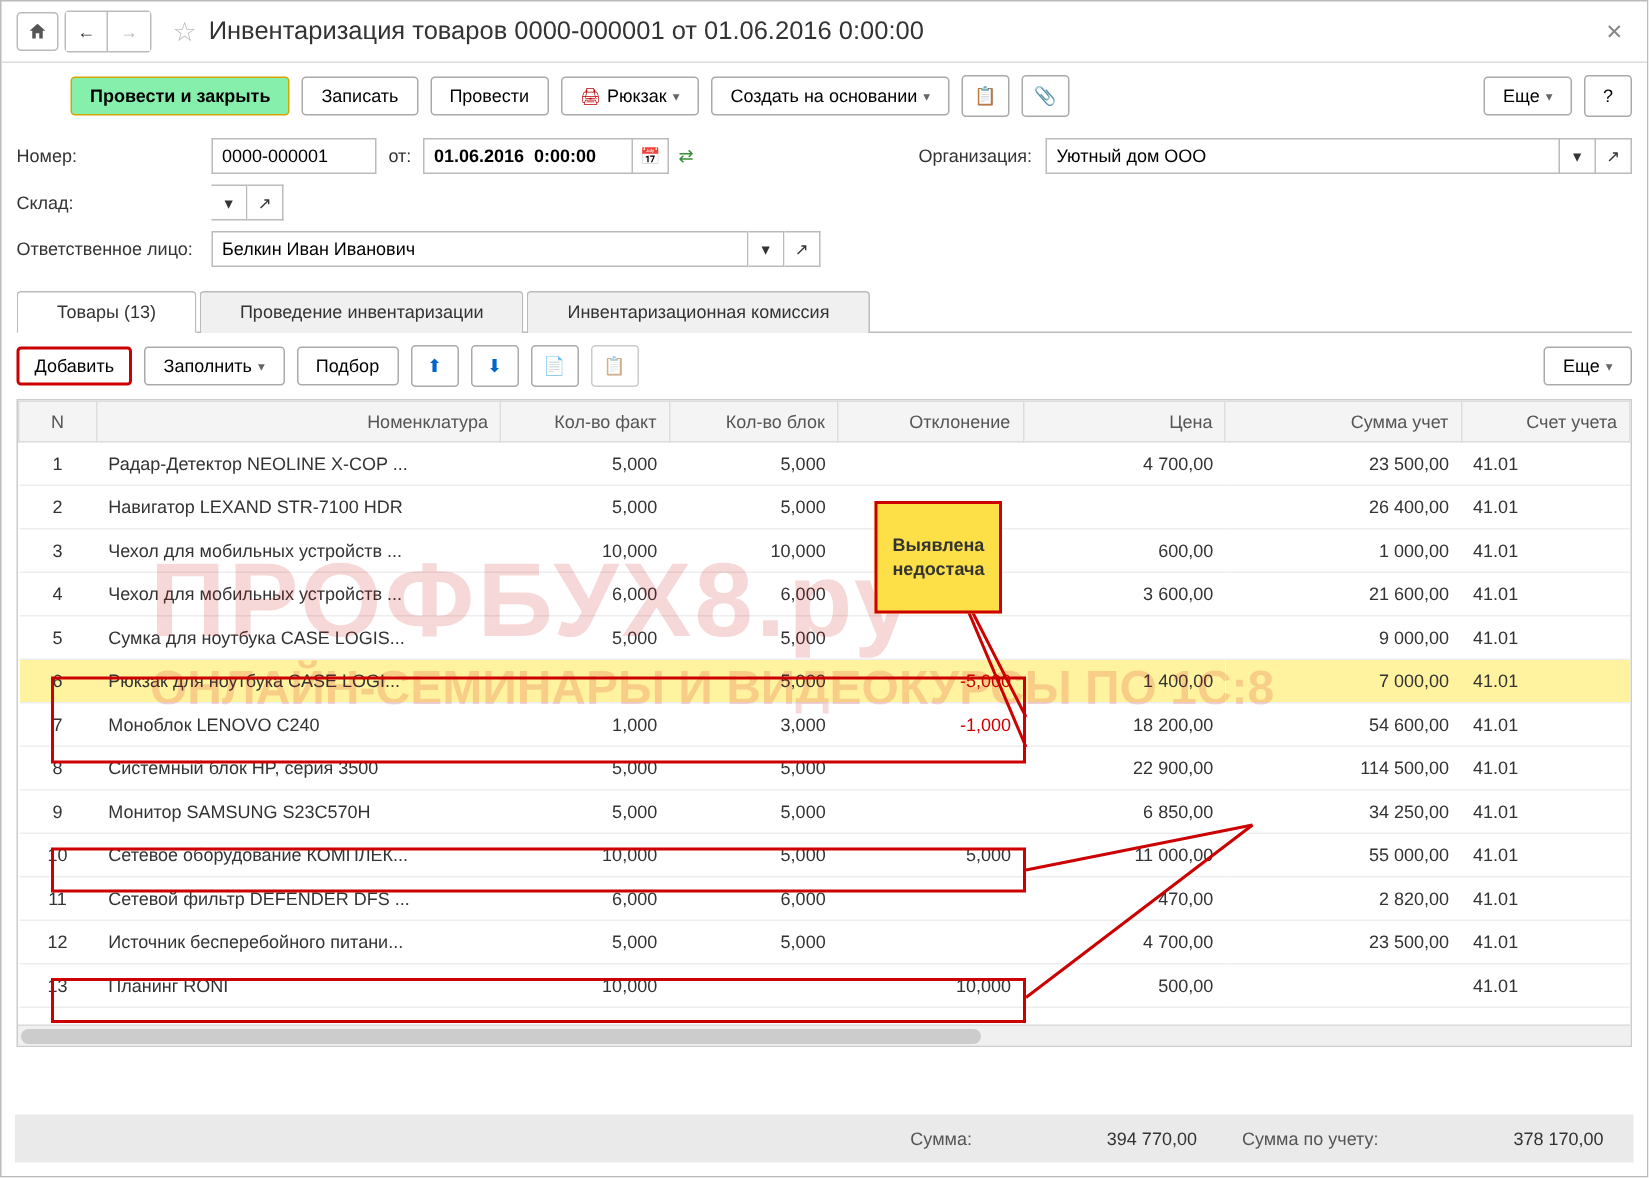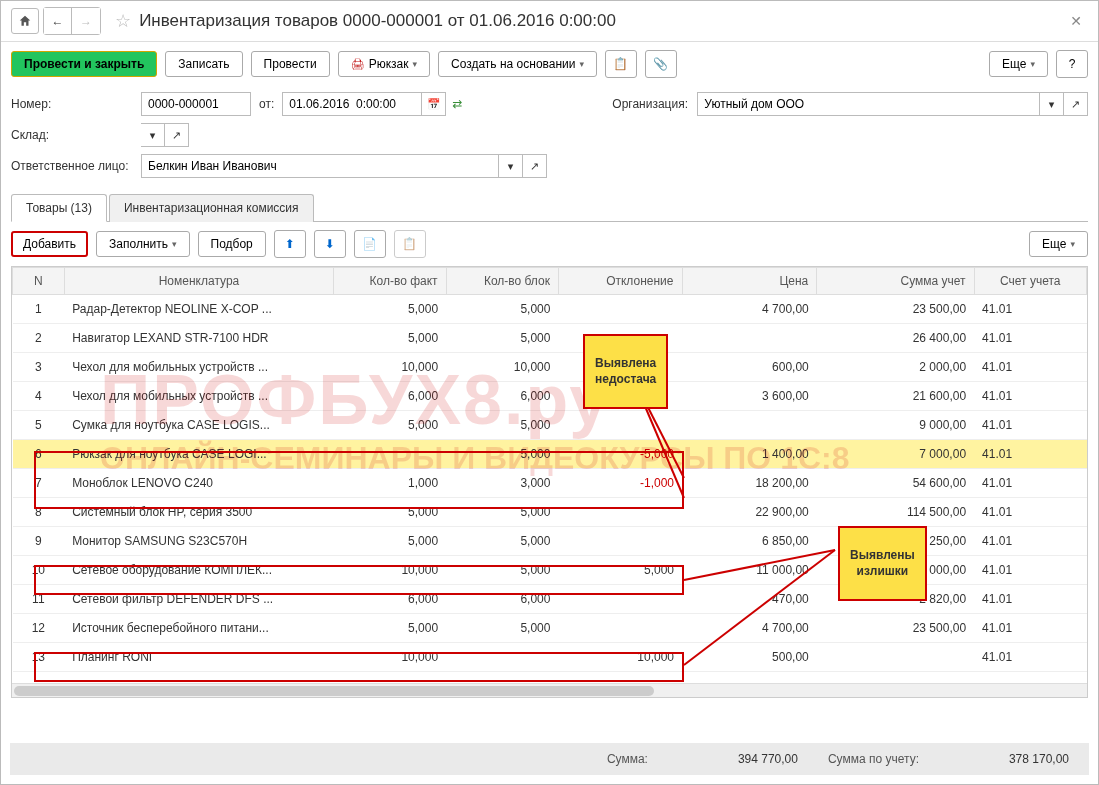--- a/index.html
+++ b/index.html
@@ -11,46 +11,46 @@
 .nav-btn { width: 28px; height: 26px; border: 1px solid #bbb; background: #fff; border-radius: 3px; display: flex; align-items: center; justify-content: center; margin-right: 4px; cursor: pointer; }
 .nav-group { display: flex; border: 1px solid #bbb; border-radius: 3px; margin-right: 6px; }
 .nav-group .nav-btn { border: none; border-right: 1px solid #bbb; border-radius: 0; margin: 0; }
 .nav-group .nav-btn:last-child { border-right: none; }
 .star-icon { color: #bbb; font-size: 18px; margin: 0 8px; }
 .title-text { font-size: 17px; color: #333; }
 .close-x { margin-left: auto; color: #888; font-size: 14px; cursor: pointer; padding: 2px 6px; }
 
 .toolbar { display: flex; align-items: center; padding: 8px 10px 10px; gap: 8px; }
 .btn { border: 1px solid #aaa; background: #fff; border-radius: 3px; padding: 5px 12px; cursor: pointer; font-size: 12px; display: flex; align-items: center; gap: 4px; }
-.btn-primary { background: #22c55e; border-color: #d4a400; font-weight: bold; }
+.btn-primary { background: #86efac; border-color: #d4a400; font-weight: bold; margin-left: 36px; }
 .btn-icon { width: 32px; height: 28px; padding: 0; justify-content: center; }
 .btn .caret { font-size: 9px; color: #666; }
 .spacer { flex: 1; }
 
 .form-rows { padding: 4px 10px 8px; }
 .form-row { display: flex; align-items: center; margin-bottom: 7px; }
 .form-label { width: 130px; font-size: 12px; color: #333; }
 .input { border: 1px solid #bbb; background: #fff; padding: 3px 6px; font-size: 12px; height: 24px; }
 .input-group { display: flex; align-items: center; }
 .mini { width: 24px; height: 24px; border: 1px solid #bbb; background: #fff; display: flex; align-items: center; justify-content: center; cursor: pointer; border-left: none; font-size: 11px; }
 .form-row .from { margin: 0 8px; }
 .cal-icon::before { content:"📅"; font-size:11px; }
 .link-icon { color: #3a8f3a; font-size: 12px; margin-left: 6px; }
 .org-label { width: 85px; margin-left: 150px; }
 
 .tabs { display: flex; border-bottom: 1px solid #bbb; margin: 0 10px; }
-.tab { padding: 6px 14px; border: 1px solid #bbb; border-bottom: none; background: #f0f0f0; margin-right: 2px; border-radius: 3px 3px 0 0; cursor: pointer; position: relative; top: 1px; }
+.tab { padding: 6px 26px; border: 1px solid #bbb; border-bottom: none; background: #f0f0f0; margin-right: 2px; border-radius: 3px 3px 0 0; cursor: pointer; position: relative; top: 1px; }
 .tab.active { background: #fff; border-bottom: 1px solid #fff; }
 
 .table-toolbar { display: flex; align-items: center; padding: 8px 10px; gap: 8px; }
 .add-btn { border: 2px solid #c00; padding: 4px 10px; }
 
 .table-wrap { margin: 0 10px; border: 1px solid #ccc; height: 432px; overflow: hidden; position: relative; }
 table { width: 100%; border-collapse: collapse; font-size: 12px; }
-th { background: #f4f4f4; border: 1px solid #ddd; padding: 6px 8px; font-weight: normal; text-align: center; color: #555; }
+th { background: #f4f4f4; border: 1px solid #ddd; padding: 6px 8px; font-weight: normal; text-align: right; color: #555; }
 th.right, td.right { text-align: right; }
 th.center, td.center { text-align: center; }
 td { border-bottom: 1px solid #eee; padding: 7px 8px; white-space: nowrap; overflow: hidden; text-overflow: ellipsis; }
 tr.hl td { background: #fff3a0; }
 .neg { color: #c00; }
 .col-n { width: 46px; }
 .col-nom { width: 240px; }
 .col-qf { width: 100px; }
 .col-qa { width: 100px; }
 .col-dev { width: 110px; }
@@ -122,21 +122,21 @@
       </button>
     <button class="btn btn-icon">?</button>
   </div>
 
   <div class="form-rows">
     <div class="form-row">
       <span class="form-label">Номер:</span>
       <input class="input" style="width: 110px;" value="0000-000001">
       <span class="from">от:</span>
       <div class="input-group">
-        <input class="input" style="width: 140px;" value="01.06.2016  0:00:00">
+        <input class="input" style="width: 140px; font-weight: bold;" value="01.06.2016  0:00:00">
         <div class="mini cal-icon"></div>
       </div>
       <span class="link-icon">⇄</span>
       <span class="form-label org-label">Организация:</span>
       <div class="input-group" style="flex:1">
         <input class="input" style="flex: 1 1 0%;" value="Уютный дом ООО">
         <div class="mini">▾</div>
         <div class="mini">↗</div>
       </div>
     </div>
@@ -152,20 +152,21 @@
       <div class="input-group" style="width:406px">
         <input class="input" style="flex: 1 1 0%;" value="Белкин Иван Иванович">
         <div class="mini">▾</div>
         <div class="mini">↗</div>
       </div>
     </div>
   </div>
 
   <div class="tabs">
     <div class="tab active">Товары (13)</div>
+    <div class="tab">Проведение инвентаризации</div>
     <div class="tab">Инвентаризационная комиссия</div>
   </div>
 
   <div class="table-toolbar">
     <button class="btn add-btn">Добавить</button>
     <button class="btn">
         <span>Заполнить</span>
         <span class="caret">▾</span>
       </button>
     <button class="btn">Подбор</button>
@@ -215,21 +216,21 @@
             <td class="right">26 400,00</td>
             <td>41.01</td>
           </tr>
           <tr>
             <td class="center">3</td>
             <td>Чехол для мобильных устройств ...</td>
             <td class="right">10,000</td>
             <td class="right">10,000</td>
             <td class="right"></td>
             <td class="right">600,00</td>
-            <td class="right">2 000,00</td>
+            <td class="right">1 000,00</td>
             <td>41.01</td>
           </tr>
           <tr>
             <td class="center">4</td>
             <td>Чехол для мобильных устройств ...</td>
             <td class="right">6,000</td>
             <td class="right">6,000</td>
             <td class="right"></td>
             <td class="right">3 600,00</td>
             <td class="right">21 600,00</td>
@@ -326,21 +327,20 @@
             <td>41.01</td>
           </tr>
         </tbody>
     </table>
     <div class="scrollbar-h">
         <div class="thumb"></div>
       </div>
   </div>
 
   <div class="callout c1"><span>Выявлена<br>недостача</span></div>
-  <div class="callout c2"><span>Выявлены<br>излишки</span></div>
 
   <div class="row-box" style="left:34px; top:451px; width:650px; height:58px;"></div>
   <div class="row-box" style="left:34px; top:565px; width:650px; height:30px;"></div>
   <div class="row-box" style="left:34px; top:652px; width:650px; height:30px;"></div>
 
   <svg style="position:absolute; left:0; top:0; width:1099px; height:785px; pointer-events:none; z-index:6;">
     <line x1="633" y1="378" x2="684" y2="478" stroke="#c00" stroke-width="2"></line>
     <line x1="633" y1="378" x2="684" y2="498" stroke="#c00" stroke-width="2"></line>
     <line x1="835" y1="550" x2="684" y2="580" stroke="#c00" stroke-width="2"></line>
     <line x1="835" y1="550" x2="684" y2="665" stroke="#c00" stroke-width="2"></line>

